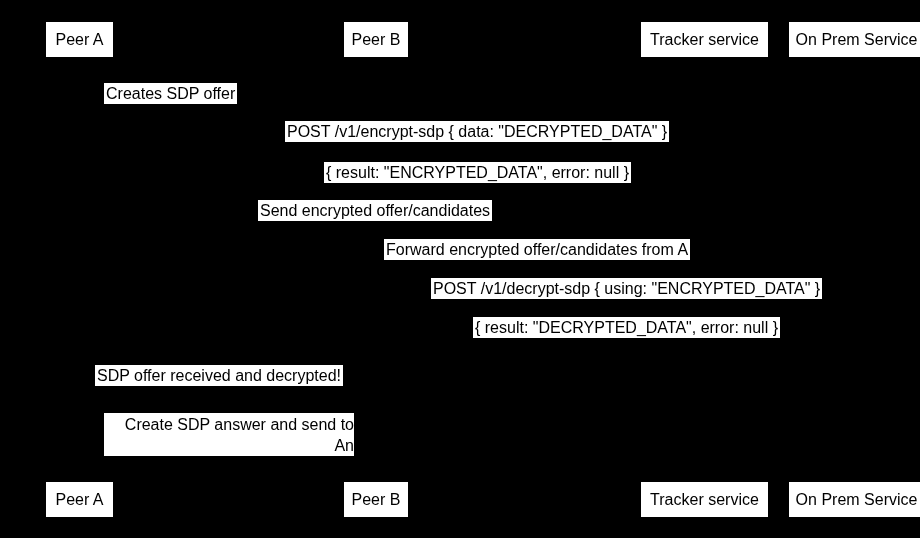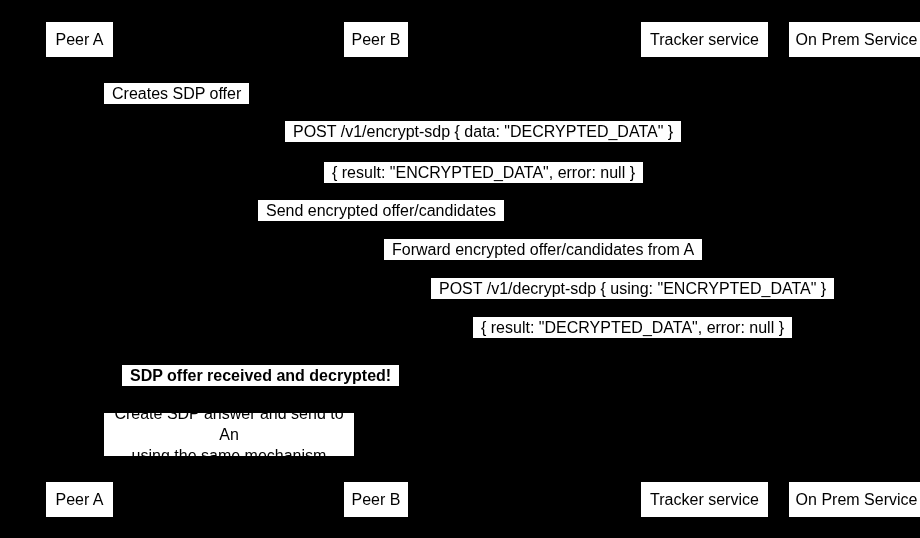--- a/index.html
+++ b/index.html
@@ -27,30 +27,30 @@
     font-size: 16px;
     white-space: nowrap;
   }
   .msg {
     position: absolute;
     background: #ffffff;
     color: #000000;
     font-size: 16px;
     line-height: 21px;
     height: 21px;
-    padding: 0 8px;
+    padding: 0 2px;
     white-space: nowrap;
   }
   .note {
     position: absolute;
     background: #ffffff;
     color: #000000;
     font-size: 16px;
     line-height: 21px;
-    text-align: center;
+    text-align: right;
     width: 250px;
     height: 43px;
     display: flex;
     flex-direction: column;
     align-items: center;
     justify-content: center;
   }
   
   .a-peer-a-top      { left: 10px;  top: 22px; width: 67px;  }
   .a-peer-b-top      { left: 308px; top: 22px; width: 64px;  }
@@ -62,21 +62,21 @@
   .a-tracker-bot     { left: 605px; top: 482px; width: 127px; }
   .a-onprem-bot      { left: 753px; top: 482px; width: 135px; }
   
   .m-0 { left: 68px;  top: 83px;  }
   .m-1 { left: 249px; top: 121px; }
   .m-2 { left: 288px; top: 162px; }
   .m-3 { left: 222px; top: 200px; }
   .m-4 { left: 348px; top: 239px; }
   .m-5 { left: 395px; top: 278px; }
   .m-6 { left: 437px; top: 317px; }
-  .m-7 { left: 86px;  top: 365px; font-weight: bold; }
+  .m-7 { left: 59px;  top: 365px; }
   .n-0 { left: 68px;  top: 413px; }
 </style>
 </head>
 <body>
 
 <div class="canvas">
 
   <div class="actor a-peer-a-top">Peer A</div>
   <div class="actor a-peer-b-top">Peer B</div>
   <div class="actor a-tracker-top">Tracker service</div>
@@ -86,21 +86,20 @@
   <div class="msg m-1">POST /v1/encrypt-sdp { data: "DECRYPTED_DATA" }</div>
   <div class="msg m-2">{ result: "ENCRYPTED_DATA", error: null }</div>
   <div class="msg m-3">Send encrypted offer/candidates</div>
   <div class="msg m-4">Forward encrypted offer/candidates from A</div>
   <div class="msg m-5">POST /v1/decrypt-sdp { using: "ENCRYPTED_DATA" }</div>
   <div class="msg m-6">{ result: "DECRYPTED_DATA", error: null }</div>
   <div class="msg m-7">SDP offer received and decrypted!</div>
 
   <div class="note n-0">
     <div>Create SDP answer and send to An</div>
-    <div>using the same mechanism</div>
   </div>
 
   <div class="actor a-peer-a-bot">Peer A</div>
   <div class="actor a-peer-b-bot">Peer B</div>
   <div class="actor a-tracker-bot">Tracker service</div>
   <div class="actor a-onprem-bot">On Prem Service</div>
 
 </div>
 
 </body></html>

